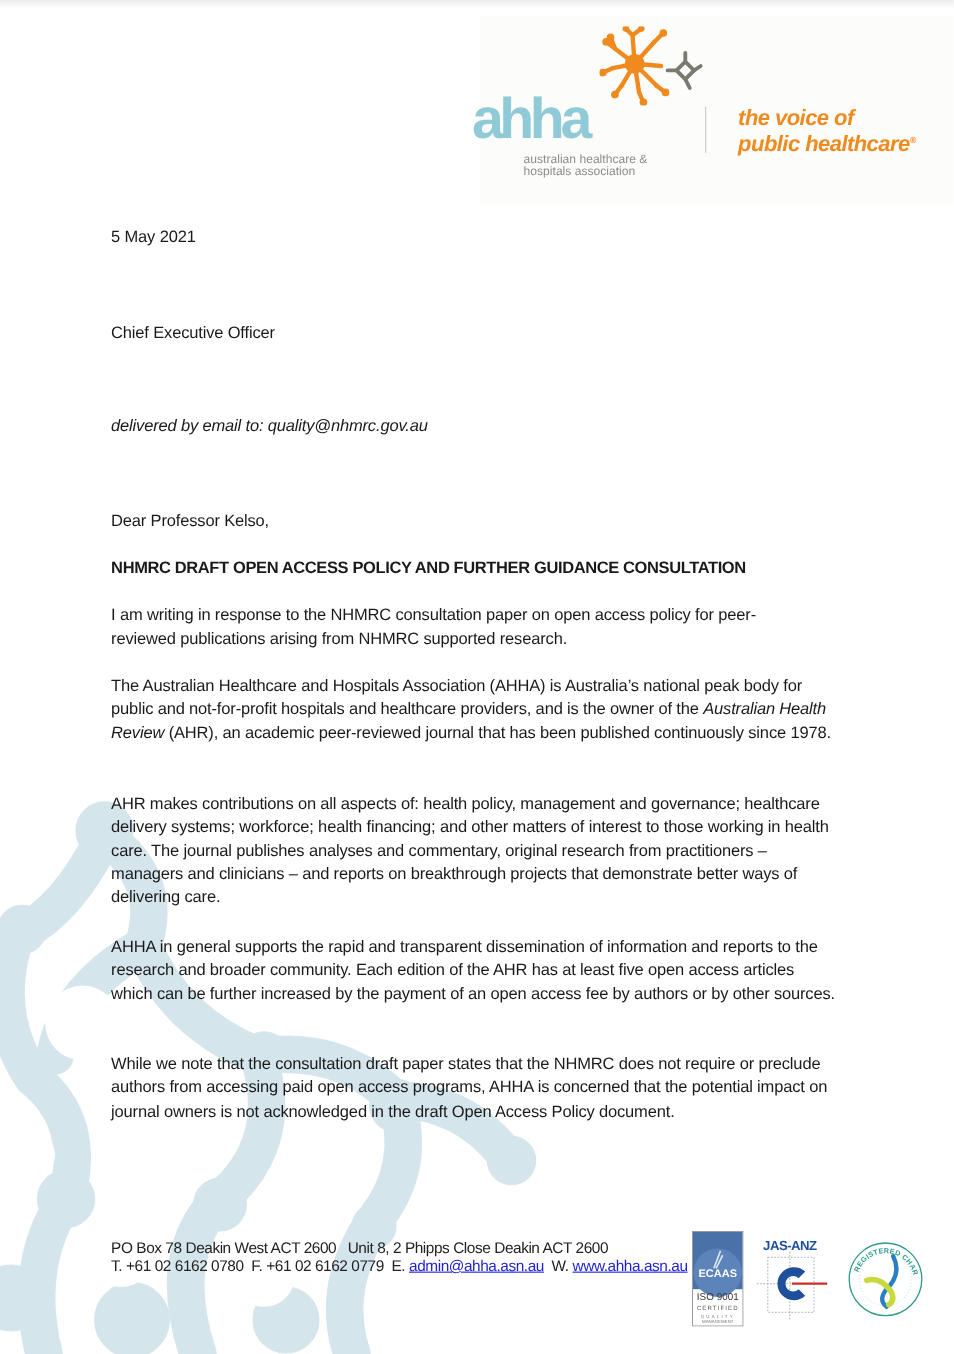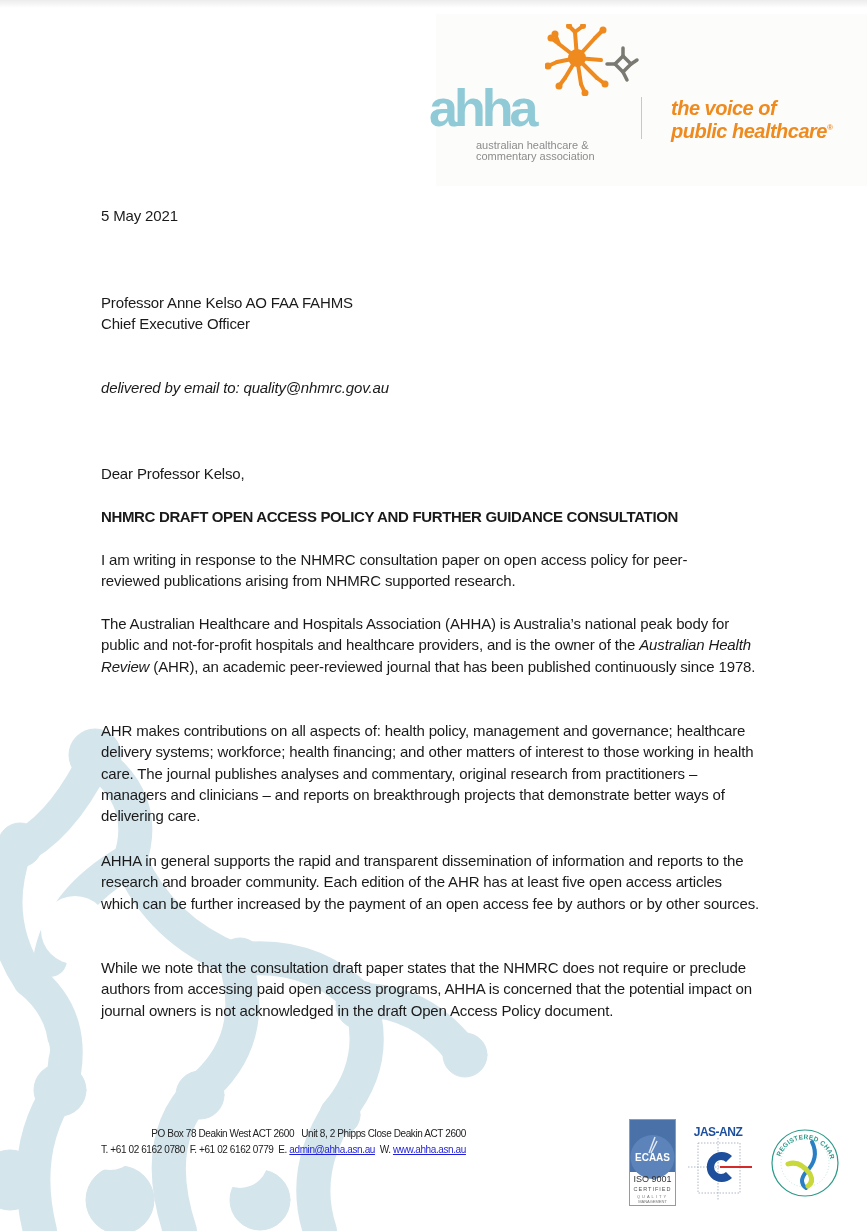--- a/index.html
+++ b/index.html
@@ -13,21 +13,21 @@
     background: linear-gradient(#ececec, #ffffff); }
   .bg-pattern { position: absolute; left: 0; top: 0; width: 867px; height: 1231px; z-index: 0; }
   .logo-box { position: absolute; left: 436px; top: 14px; width: 431px; height: 172px;
     background: #fcfcfb; z-index: 1; }
   .txt { position: absolute; left: 101px; width: 660px; z-index: 2;
     font-size: 15px; line-height: 21.3px; letter-spacing: -0.15px; }
   .txt p { margin: 0; }
   .bold { font-weight: bold; }
   .ital { font-style: italic; }
   .footer { position: absolute; left: 101px; top: 1126px; z-index: 2;
-    font-size: 10px; line-height: 16px; color: #222; letter-spacing: -0.4px; text-align: right; }
+    font-size: 14px; line-height: 16px; color: #222; letter-spacing: -0.4px; }
   .footer a { color: #1f1fd8; text-decoration: underline; }
   .tagline { position: absolute; left: 671px; top: 98px; z-index: 3;
     color: #ef8a1e; font-weight: bold; font-style: italic; font-size: 20px; line-height: 20px; letter-spacing: -0.5px; }
   .tagline sup { font-size: 8px; }
   .wordmark { position: absolute; left: 429px; top: 68px; z-index: 3;
     color: #8fcad6; font-weight: bold; font-size: 52px; letter-spacing: -4px; line-height: 80px; }
   .subwordmark { position: absolute; left: 476px; top: 140px; z-index: 3;
     color: #8c8c8c; font-size: 11px; line-height: 11px; }
   .vdivider { position: absolute; left: 641px; top: 97px; width: 1px; height: 42px; background: #c8c8c8; z-index: 3; }
   .badge { position: absolute; z-index: 3; }
@@ -97,32 +97,31 @@
   </g>
   <g stroke="#7a7a72" stroke-width="3.5" fill="none" stroke-linecap="round">
     <path d="M70 40 L78 32 L86 40 L78 48 Z"></path>
     <path d="M78 32 L78 24 M86 40 L92 36 M78 48 L82 56 M70 40 L62 40"></path>
   </g>
 </svg>
 
 <div class="wordmark">ahha</div>
 <div class="subwordmark">
   <div>australian healthcare &amp;</div>
-  <div>commentary association</div>
+  <div>hospitals association</div>
 </div>
 <div class="vdivider"></div>
 <div class="tagline">
   <div>the voice of</div>
   <div><span>public healthcare</span><sup>®</sup></div>
 </div>
 
 <div class="txt" style="top:205px;">5 May 2021</div>
 
 <div class="txt" style="top:292px;">
-  <p>Professor Anne Kelso AO FAA FAHMS</p>
   <p>Chief Executive Officer</p>
 </div>
 
 <div class="txt ital" style="top:377px;"><span>delivered by email to: </span><span>quality@nhmrc.gov.au</span></div>
 
 <div class="txt" style="top:463px;">Dear Professor Kelso,</div>
 
 <div class="txt bold" style="top:506px; letter-spacing:-0.35px;">NHMRC DRAFT OPEN ACCESS POLICY AND FURTHER GUIDANCE CONSULTATION</div>
 
 <div class="txt" style="top:549px; width:640px;">I am writing in response to the NHMRC consultation paper on open access policy for peer-reviewed publications arising from NHMRC supported research.</div>

